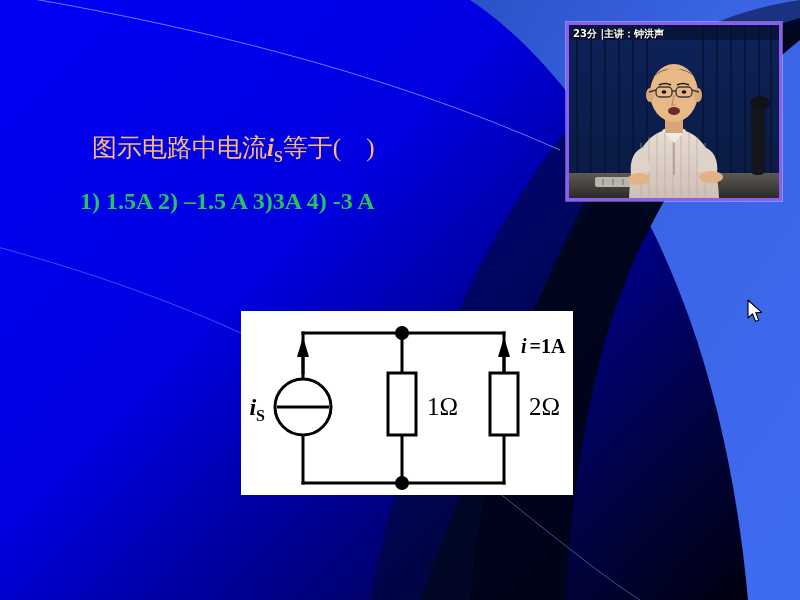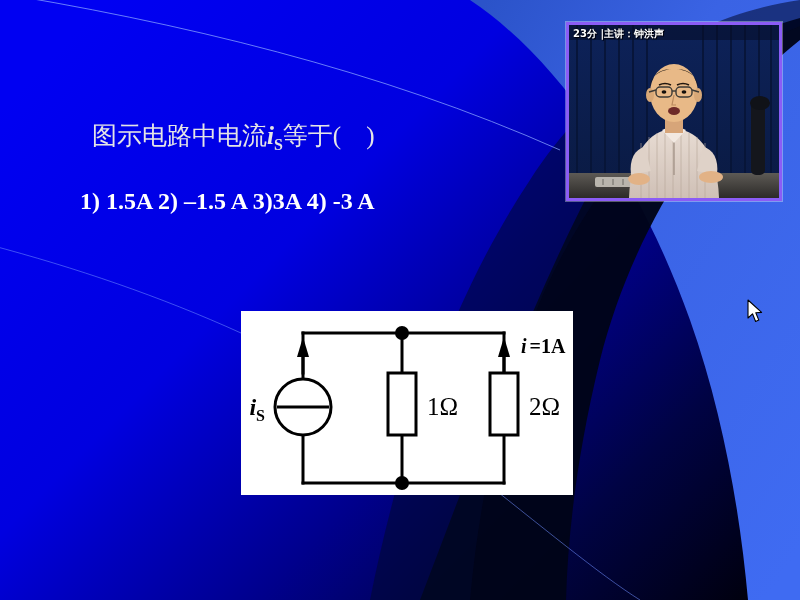--- a/index.html
+++ b/index.html
@@ -38,25 +38,25 @@
     color: #ffffff;
     letter-spacing: 0.5px;
     white-space: nowrap;
     text-shadow: 1px 1px 1px rgba(0,0,0,0.35);
   }
 
   
   #question-line {
     position: absolute;
     left: 92px;
-    top: 120px;
+    top: 132px;
     font-family: "Liberation Serif", "DejaVu Serif", serif;
     font-size: 25px;
     line-height: 31px;
-    color: #e5e5e5;
+    color: #fdba74;
     white-space: nowrap;
     font-weight: 500;
   }
   #question-line .var-i {
     font-style: italic;
     font-weight: bold;
     font-family: "Liberation Serif", "DejaVu Serif", serif;
   }
   #question-line .var-sub {
     font-size: 16px;
@@ -64,21 +64,21 @@
     font-weight: bold;
     font-style: normal;
   }
   #answer-line {
     position: absolute;
     left: 80px;
     top: 186px;
     font-family: "Liberation Serif", "DejaVu Serif", serif;
     font-size: 24px;
     line-height: 30px;
-    color: #ffffff;
+    color: #22c55e;
     font-weight: bold;
     white-space: nowrap;
   }
 
   
   #circuit-figure {
     position: absolute;
     left: 241px;
     top: 311px;
     width: 332px;

